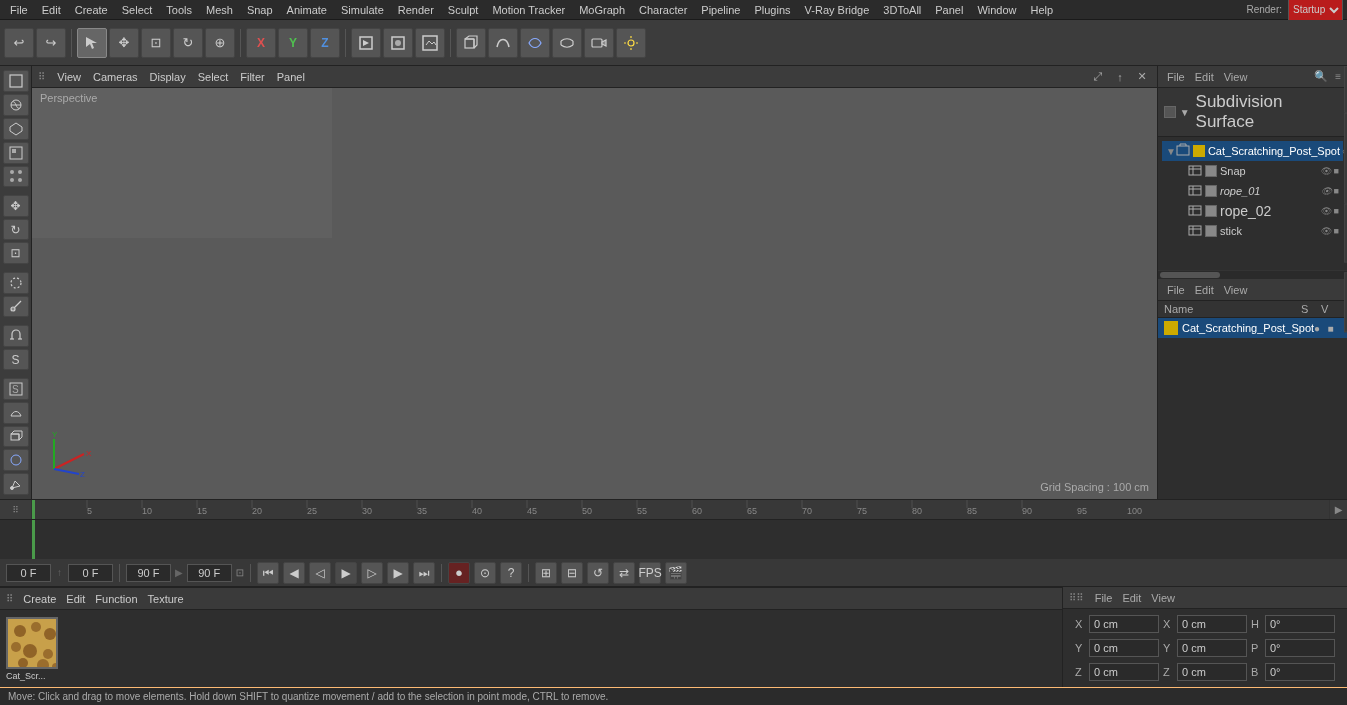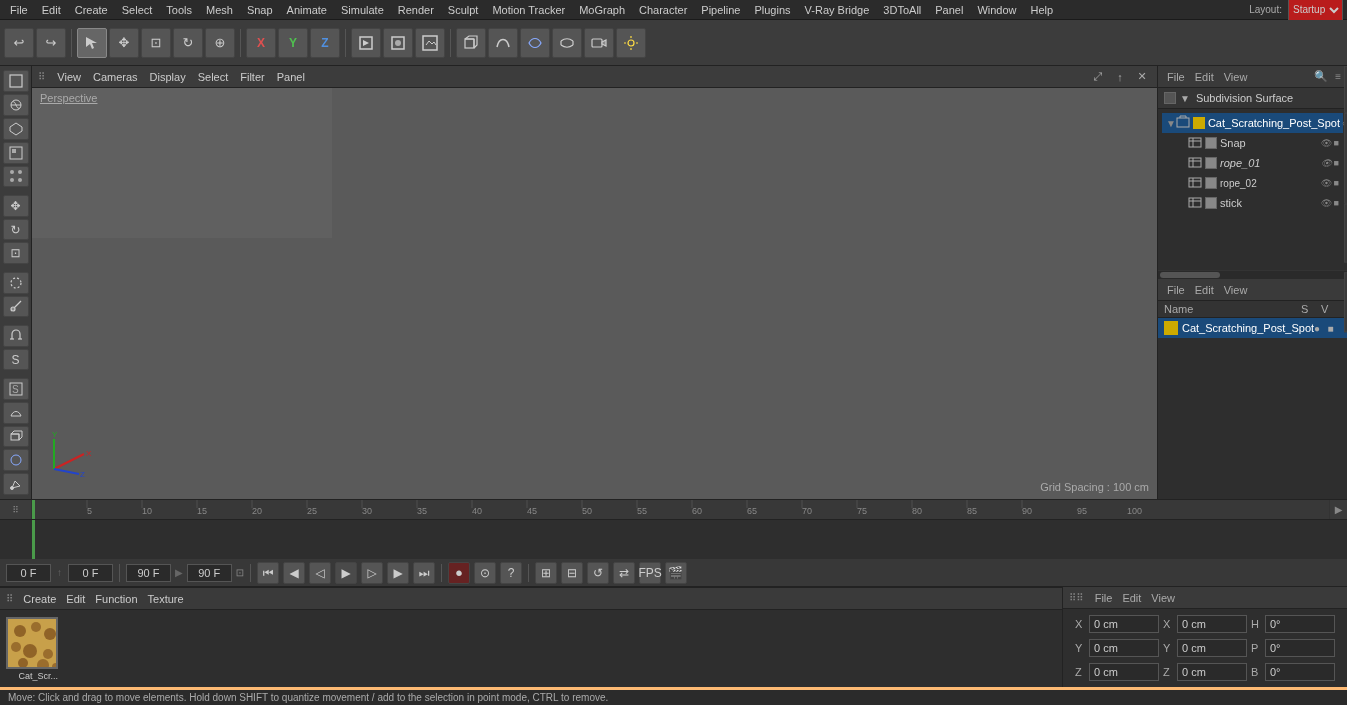--- a/index.html
+++ b/index.html
@@ -28,21 +28,21 @@
     #viewport-menubar { height: 22px; background: #3c3c3c; display: flex; align-items: center; padding: 0 6px; gap: 12px; border-bottom: 1px solid #222; flex-shrink: 0; }
     .vp-menu { font-size: 11px; color: #ccc; cursor: pointer; }
     .vp-controls-right { margin-left: auto; display: flex; gap: 4px; }
     .vp-ctrl-btn { width: 18px; height: 18px; display: flex; align-items: center; justify-content: center; color: #aaa; cursor: pointer; }
 
     #viewport { flex: 1; background: #5a5a5a; position: relative; overflow: hidden; }
     
     
     #viewport-grid { position: absolute; inset: 0; }
     
-    #perspective-label { position: absolute; top: 4px; left: 8px; color: #aaa; font-size: 11px; text-decoration: underline; }
+    #perspective-label { position: absolute; top: 4px; left: 8px; color: #aaa; font-size: 11px; }
     #grid-spacing-label { position: absolute; bottom: 6px; right: 8px; color: #aaa; font-size: 11px; }
 
     
     #right-panel { width: 190px; background: #2e2e2e; border-left: 1px solid #222; display: flex; flex-direction: column; flex-shrink: 0; }
     #right-panel-top { flex: 1; border-bottom: 1px solid #333; overflow: hidden; }
     #right-panel-bottom { height: 220px; }
 
     
     .panel-header { height: 22px; background: #3a3a3a; display: flex; align-items: center; padding: 0 6px; gap: 4px; border-bottom: 1px solid #222; font-size: 11px; }
     .panel-header-btn { font-size: 11px; color: #aaa; cursor: pointer; padding: 0 3px; }
@@ -77,21 +77,21 @@
     .mat-swatch { width: 50px; height: 50px; border-radius: 50%; background: radial-gradient(circle at 35% 35%, #e8d5a0, #8b7340); border: 2px solid #666; cursor: pointer; position: relative; overflow: hidden; display: flex; align-items: flex-end; justify-content: center; }
 
     
     #properties-panel { width: 285px; background: #2e2e2e; border-left: 1px solid #222; flex-shrink: 0; display: flex; flex-direction: column; }
     .props-row { display: flex; align-items: center; padding: 2px 6px; gap: 4px; }
     .props-label { width: 14px; color: #aaa; font-size: 11px; }
     .props-input-sm { width: 70px; height: 18px; background: #2a2a2a; border: 1px solid #555; color: #ccc; font-size: 11px; padding: 0 4px; }
     .props-dropdown { width: 80px; height: 20px; background: #3a3a3a; border: 1px solid #555; color: #ccc; font-size: 11px; }
     .apply-btn { height: 22px; padding: 0 16px; background: #5a5a5a; border: 1px solid #666; color: #ccc; font-size: 11px; cursor: pointer; }
 
-    #status-bar { height: 18px; background: #2b2b2b; border-top: 3px solid #fdba74; display: flex; align-items: center; padding: 0 8px; flex-shrink: 0; }
+    #status-bar { height: 18px; background: #2b2b2b; border-top: 1px solid #fdba74; display: flex; align-items: center; padding: 0 8px; flex-shrink: 0; }
     .status-text { font-size: 10px; color: #aaa; }
     .yellow-box { width: 12px; height: 12px; background: #ccaa00; flex-shrink: 0; }
     
     
     #axis-indicator { position: absolute; bottom: 20px; left: 12px; width: 50px; height: 50px; }
   </style>
 </head>
 <body>
 
 <div id="menu-bar">
@@ -110,21 +110,21 @@
   <div class="menu-item">MoGraph</div>
   <div class="menu-item">Character</div>
   <div class="menu-item">Pipeline</div>
   <div class="menu-item">Plugins</div>
   <div class="menu-item">V-Ray Bridge</div>
   <div class="menu-item">3DToAll</div>
   <div class="menu-item">Panel</div>
   <div class="menu-item">Window</div>
   <div class="menu-item">Help</div>
   <div style="margin-left:auto; display:flex; align-items:center; gap:6px;">
-    <span style="font-size:10px; color:#aaa;">Layout:</span>
+    <span style="font-size:10px; color:#aaa;">Render:</span>
     <select style="background:#b91c1c; border:1px solid #555; color:#ccc; font-size:10px; height:24px;"><option>Startup</option></select>
   </div>
 </div>
 
 <div id="toolbar">
   <div class="tool-btn">↩</div>
   <div class="tool-btn">↪</div>
   <div class="tool-separator"></div>
   <div class="tool-btn active">
     <svg width="16" height="16" viewBox="0 0 16 16" fill="#ccc">
@@ -447,21 +447,21 @@
         <span class="panel-header-btn">File</span>
         <span class="panel-header-btn">Edit</span>
         <span class="panel-header-btn">View</span>
         <span class="panel-header-btn" style="margin-left:auto;">🔍</span>
         <span style="font-size:10px; color:#888;">≡</span>
       </div>
 
       <div class="subdiv-header">
         <div class="subdiv-check"></div>
         <span style="font-size:10px; color:#aaa; margin-right:2px;">▼</span>
-        <span style="font-size:11px; color:#ccc;">Subdivision Surface</span>
+        <span style="font-size:17px; color:#ccc;">Subdivision Surface</span>
       </div>
 
       <div class="object-tree">
 
         <div class="tree-item selected" style="padding-left:4px;">
           <span style="font-size:10px; color:#888; width:10px;">▼</span>
           <span style="margin-right:3px;">
             <svg width="14" height="14" viewBox="0 0 14 14">
                 <rect x="1" y="3" width="12" height="9" fill="none" stroke="#aaa" stroke-width="1"></rect>
                 <line x1="4" y1="3" x2="4" y2="1" stroke="#aaa" stroke-width="1"></line>
@@ -508,21 +508,21 @@
         <div class="tree-item" style="padding-left:16px;">
           <span style="font-size:10px; color:#666; width:10px;"></span>
           <span style="margin-right:3px;">
             <svg width="14" height="14" viewBox="0 0 14 14" fill="none" stroke="#aaa" stroke-width="1">
                 <rect x="1" y="3" width="12" height="9"></rect>
                 <line x1="1" y1="6" x2="13" y2="6"></line>
                 <line x1="5" y1="3" x2="5" y2="12"></line>
               </svg>
           </span>
           <div style="width:12px; height:12px; background:#888; border:1px solid #666; flex-shrink:0;"></div>
-          <span class="tree-label" style="margin-left:3px; font-size:10px;">rope_02</span>
+          <span class="tree-label" style="margin-left:3px; font-size:14px;">rope_02</span>
           <span class="tree-eye" style="font-size:9px;">👁</span>
           <span style="font-size:9px; color:#888;">■</span>
         </div>
 
         <div class="tree-item" style="padding-left:16px;">
           <span style="font-size:10px; color:#666; width:10px;"></span>
           <span style="margin-right:3px;">
             <svg width="14" height="14" viewBox="0 0 14 14" fill="none" stroke="#aaa" stroke-width="1">
                 <rect x="1" y="3" width="12" height="9"></rect>
                 <line x1="1" y1="6" x2="13" y2="6"></line>
@@ -680,21 +680,21 @@
   <div id="bottom-area" style="flex:1; display:flex; flex-direction:column;">
     <div id="mat-menubar">
       <span style="color:#888; font-size:10px;">⠿</span>
       <span class="mat-menu">Create</span>
       <span class="mat-menu">Edit</span>
       <span class="mat-menu">Function</span>
       <span class="mat-menu">Texture</span>
     </div>
     <div id="mat-area">
 
-      <div style="display:flex; flex-direction:column; align-items:flex-end; cursor:pointer;">
+      <div style="display:flex; flex-direction:column; align-items:flex-start; cursor:pointer;">
         <div class="mat-swatch" style="background: radial-gradient(circle at 35% 35%, #e8d5a0, #8b6914); position:relative; border-radius:0; width:52px; height:52px; border:2px solid #666;">
 
           <svg width="52" height="52" style="position:absolute; top:0; left:0; border-radius:0;">
             <rect width="52" height="52" fill="#c8a04a"></rect>
             <circle cx="12" cy="12" r="6" fill="#6B3A10" opacity="0.6"></circle>
             <circle cx="28" cy="8" r="5" fill="#6B3A10" opacity="0.5"></circle>
             <circle cx="42" cy="15" r="6" fill="#6B3A10" opacity="0.6"></circle>
             <circle cx="8" cy="28" r="5" fill="#6B3A10" opacity="0.5"></circle>
             <circle cx="22" cy="32" r="7" fill="#6B3A10" opacity="0.6"></circle>
             <circle cx="40" cy="35" r="5" fill="#6B3A10" opacity="0.5"></circle>

